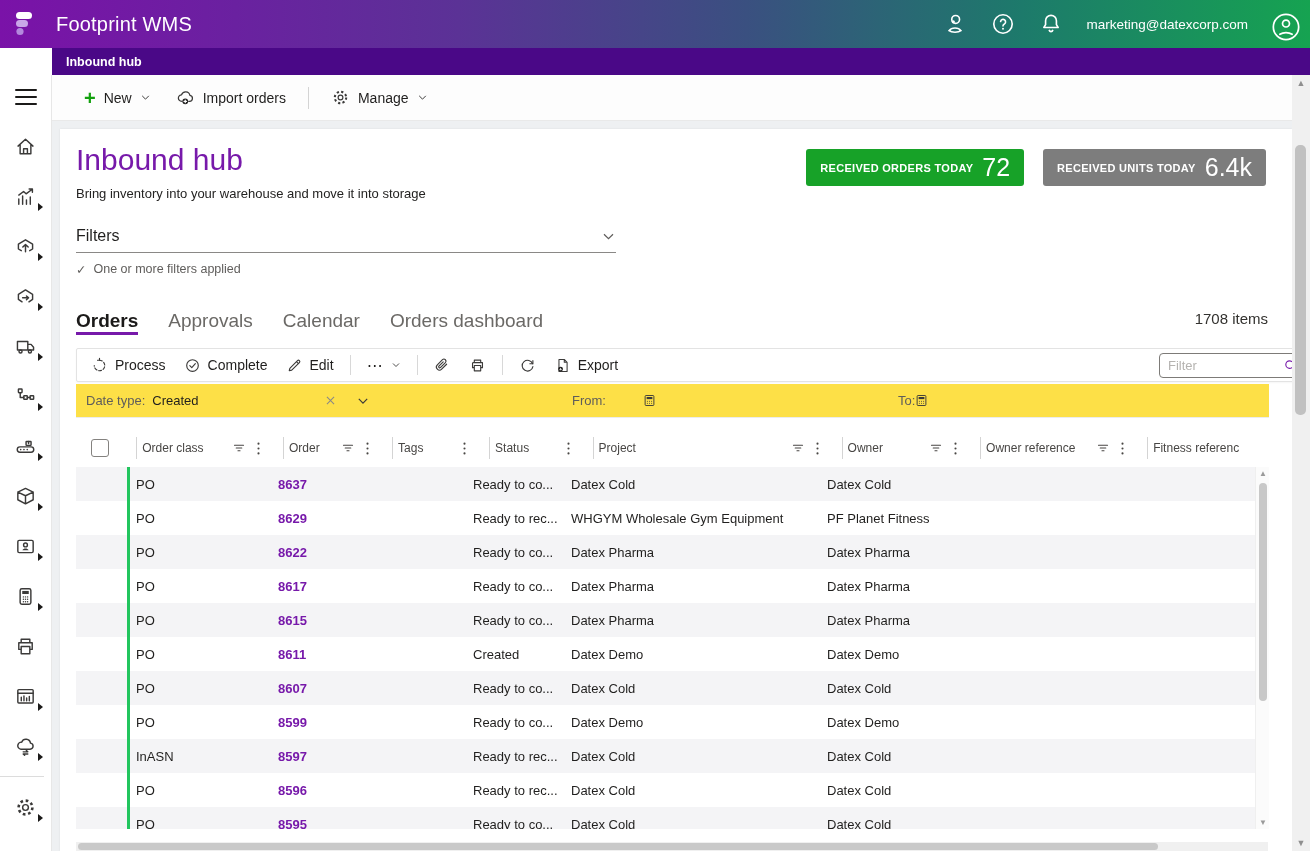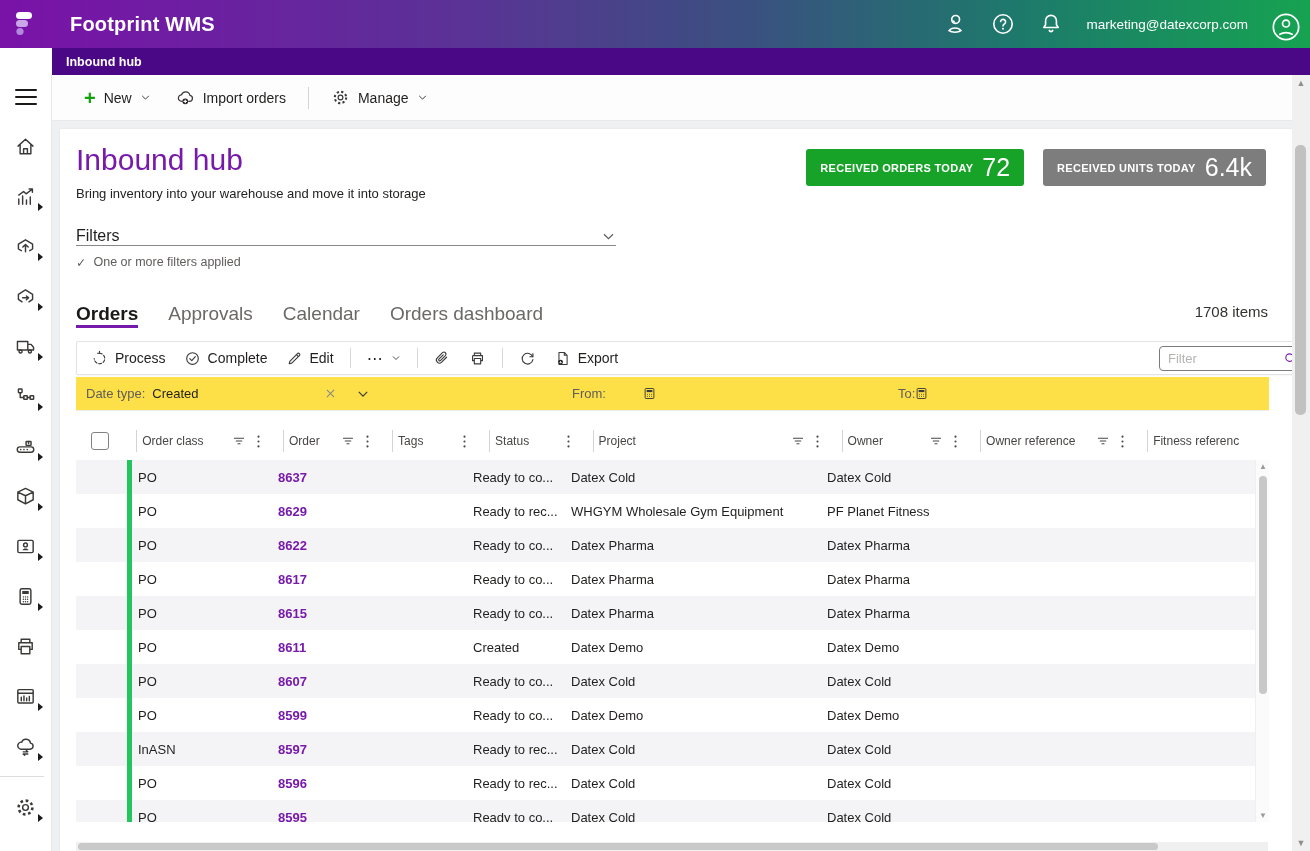--- a/index.html
+++ b/index.html
@@ -2,21 +2,21 @@
 <html><head>
 <meta charset="utf-8">
 <style>
   * { margin:0; padding:0; box-sizing:border-box; }
   html,body { width:1310px; height:851px; overflow:hidden; background:#eef0f2; font-family:"Liberation Sans", sans-serif; color:#201f1e; }
   svg { display:block; }
 
   
   .topbar { height:48px; display:flex; align-items:center; justify-content:space-between;
             background:linear-gradient(90deg,#7a12a8 0%,#6a21a0 18%,#5b3296 35%,#3a5080 57%,#1d7a6b 78%,#16a351 100%); padding:0 14px 0 12px; }
-  .brand { display:flex; align-items:center; gap:28px;font-weight:bold; }
+  .brand { display:flex; align-items:center; gap:14px; }
   .app-title { color:#fff; font-size:20px; letter-spacing:.2px; }
   .top-right { display:flex; align-items:center; gap:22px; }
   .top-ic { width:26px; height:26px; color:#fff; cursor:pointer; }
   .user-email { color:#fff; font-size:13.5px; }
   
   .crumb-row { display:flex; height:27px; }
   .crumb-spacer { width:52px; background:#fff; }
   .crumb-bar { flex:1; background:#4a0887; color:#fff; font-size:12.5px; font-weight:bold; display:flex; align-items:center; padding-left:14px; }
 
   
@@ -41,21 +41,21 @@
   .page-head { display:flex; justify-content:space-between; align-items:flex-start; }
   .page-title { color:#7719aa; font-size:30px; font-weight:400; }
   .page-sub { font-size:13px; margin-top:9px; color:#242322; }
   .kpis { display:flex; gap:19px; margin-top:6px; margin-right:2px; }
   .kpi { display:flex; align-items:center; gap:9px; height:37px; padding:0 14px; border-radius:3px; color:#fff; cursor:pointer; }
   .kpi-label { font-size:11px; font-weight:bold; letter-spacing:.3px; }
   .kpi-value { font-size:25px; }
 
   
   .filters { width:540px; margin-top:26px; }
-  .filters-head { display:flex; align-items:center; justify-content:space-between; border-bottom:1px solid #8a8886; cursor:pointer; }
+  .filters-head { display:flex; align-items:center; justify-content:space-between; border-bottom:1px solid #8a8886; padding-bottom:7px; cursor:pointer; }
   .filters-label { font-size:16px; }
   .filters-note { display:flex; gap:7px; margin-top:9px; font-size:12.5px; color:#5f5d5b; }
 
   
   .tabs-row { display:flex; align-items:flex-end; justify-content:space-between; margin-top:33px; }
   .tabs { display:flex; gap:30px; }
   .tab { font-size:19px; color:#6b6966; padding-bottom:0; cursor:pointer; }
   .tab.active { color:#1b1a19; font-weight:bold; border-bottom:3px solid #7719aa; }
   .items-count { font-size:15px; color:#33322f; padding-bottom:8px; }
 
@@ -77,21 +77,21 @@
   .tbl { position:relative; margin-top:11px; width:1193px; }
   .tbl-head { display:flex; height:38px; align-items:center; background:#fff;gap:12px; }
   .hcell { display:flex; align-items:center; height:38px; padding:0 10px 0 6px; font-size:12px; color:#484644; position:relative; cursor:pointer; }
   .hcell .sepline { position:absolute; left:0; top:8px; height:22px; width:1px; background:#d4d4d4; }
   .hcell .hic { margin-left:auto; display:flex; gap:10px; align-items:center; }
   .chk { width:18px; height:18px; border:1px solid #84827f; border-radius:3px; background:#fff; margin-left:9px; cursor:pointer; }
   .tbody { height:362px; overflow:hidden; }
   .trow { display:flex; height:34px; align-items:center; font-size:13px; cursor:pointer; }
   .trow.alt { background:#f4f4f6; }
   .tcell { padding:0 8px 0 6px; white-space:nowrap; overflow:hidden; }
-  .cell-border { border-left:5px solid #22c55e; height:34px; display:flex; align-items:center; }
+  .cell-border { border-left:3px solid #22c55e; height:34px; display:flex; align-items:center; }
   .order-link { color:#7719aa; font-weight:bold; }
   
   .vscroll { position:absolute; right:0; top:38px; width:14px; height:362px; background:#fbfbfb; border-left:1px solid #efefef; }
   .vscroll .arr { position:absolute; left:0; width:14px; text-align:center; font-size:8px; color:#9a9a9a; cursor:pointer; }
   .vscroll .thumb { position:absolute; left:3px; width:8px; border-radius:4px; background:#c8c8c8; cursor:pointer; }
   
   .hscroll { position:absolute; left:16px; right:24px; bottom:0; height:9px; background:#f0f0f0; }
   .hscroll .thumb { position:absolute; top:1px; left:2px; height:7px; width:1080px; border-radius:4px; background:#c9c9c9; cursor:pointer; }
 
   

